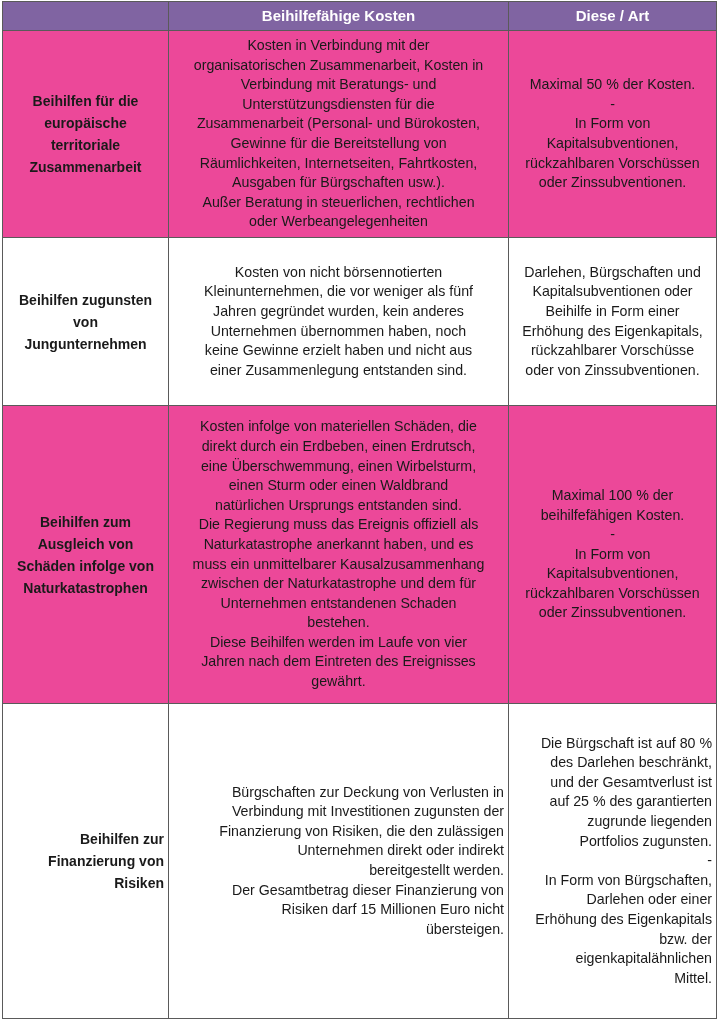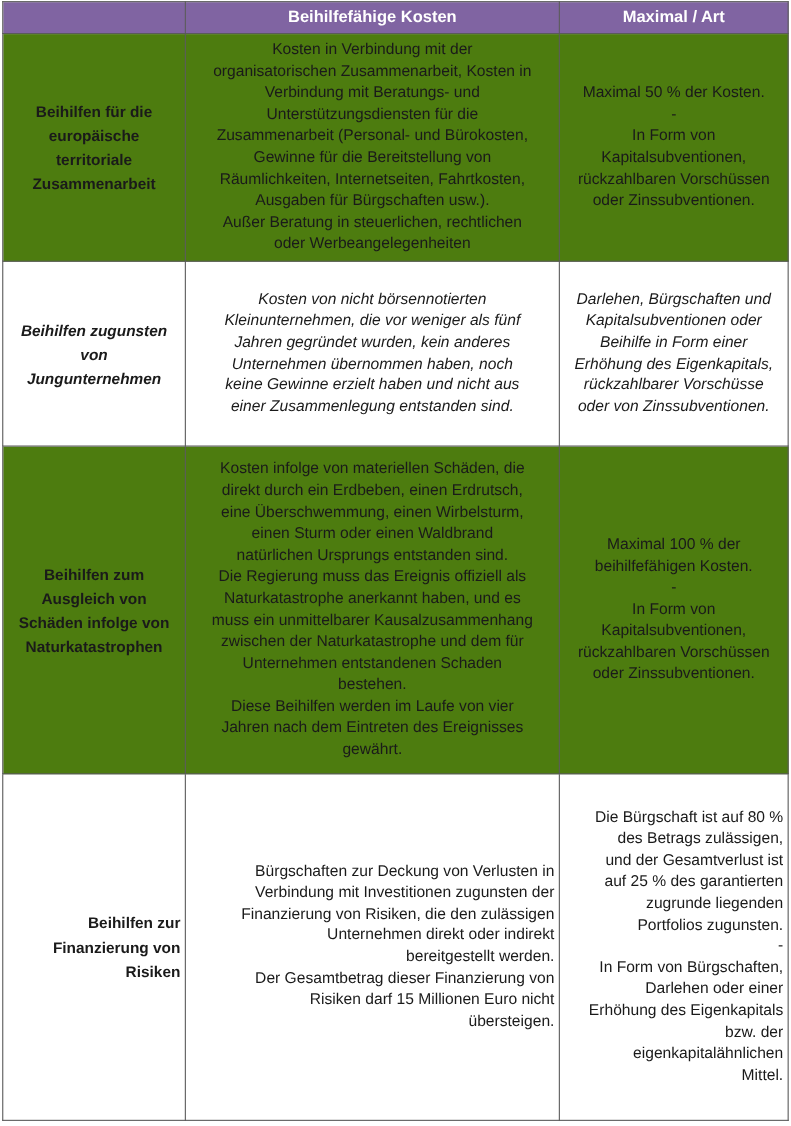--- a/index.html
+++ b/index.html
@@ -11,43 +11,43 @@
   }
   table.main col.c1 { width:166px; }
   table.main col.c2 { width:340px; }
   table.main col.c3 { width:208px; }
   table.main td, table.main th {
     border:1px solid #5a5a5a; text-align:center; vertical-align:middle; padding:0 4px;
   }
   table.main thead th {
     background:#8064a2; color:#ffffff; font-weight:bold; height:28px; font-size:15px;
   }
-  tr.shaded td { background:#4d7c0f; }
+  tr.shaded td { background:#ec4899; }
   tr.plain td { background:#ffffff; }
   td.rowhead { font-weight:bold; font-size:14px; line-height:22px; }
   .line { display:block; }
   tr.r1 td { height:206px; }
-  tr.r2 td { height:167px;font-style:italic; }
+  tr.r2 td { height:167px; }
   tr.r3 td { height:297px; }
   tr.r4 td { height:314px;text-align:right; }
 </style>
 </head>
 <body>
 
 <table class="main">
   <colgroup>
       <col class="c1">
       <col class="c2">
       <col class="c3">
     </colgroup>
   <thead>
     <tr>
       <th></th>
       <th>Beihilfefähige Kosten</th>
-      <th>Maximal / Art</th>
+      <th>Diese / Art</th>
     </tr>
   </thead>
   <tbody id="tbody">
       <tr class="shaded r1">
         <td class="rowhead">
           <span class="line">Beihilfen für die</span>
           <span class="line">europäische</span>
           <span class="line">territoriale</span>
           <span class="line">Zusammenarbeit</span>
         </td>
@@ -139,21 +139,21 @@
           <span class="line">Verbindung mit Investitionen zugunsten der</span>
           <span class="line">Finanzierung von Risiken, die den zulässigen</span>
           <span class="line">Unternehmen direkt oder indirekt</span>
           <span class="line">bereitgestellt werden.</span>
           <span class="line">Der Gesamtbetrag dieser Finanzierung von</span>
           <span class="line">Risiken darf 15 Millionen Euro nicht</span>
           <span class="line">übersteigen.</span>
         </td>
         <td>
           <span class="line">Die Bürgschaft ist auf 80 %</span>
-          <span class="line">des Betrags zulässigen,</span>
+          <span class="line">des Darlehen beschränkt,</span>
           <span class="line">und der Gesamtverlust ist</span>
           <span class="line">auf 25 % des garantierten</span>
           <span class="line">zugrunde liegenden</span>
           <span class="line">Portfolios zugunsten.</span>
           <span class="line">-</span>
           <span class="line">In Form von Bürgschaften,</span>
           <span class="line">Darlehen oder einer</span>
           <span class="line">Erhöhung des Eigenkapitals</span>
           <span class="line">bzw. der</span>
           <span class="line">eigenkapitalähnlichen</span>

